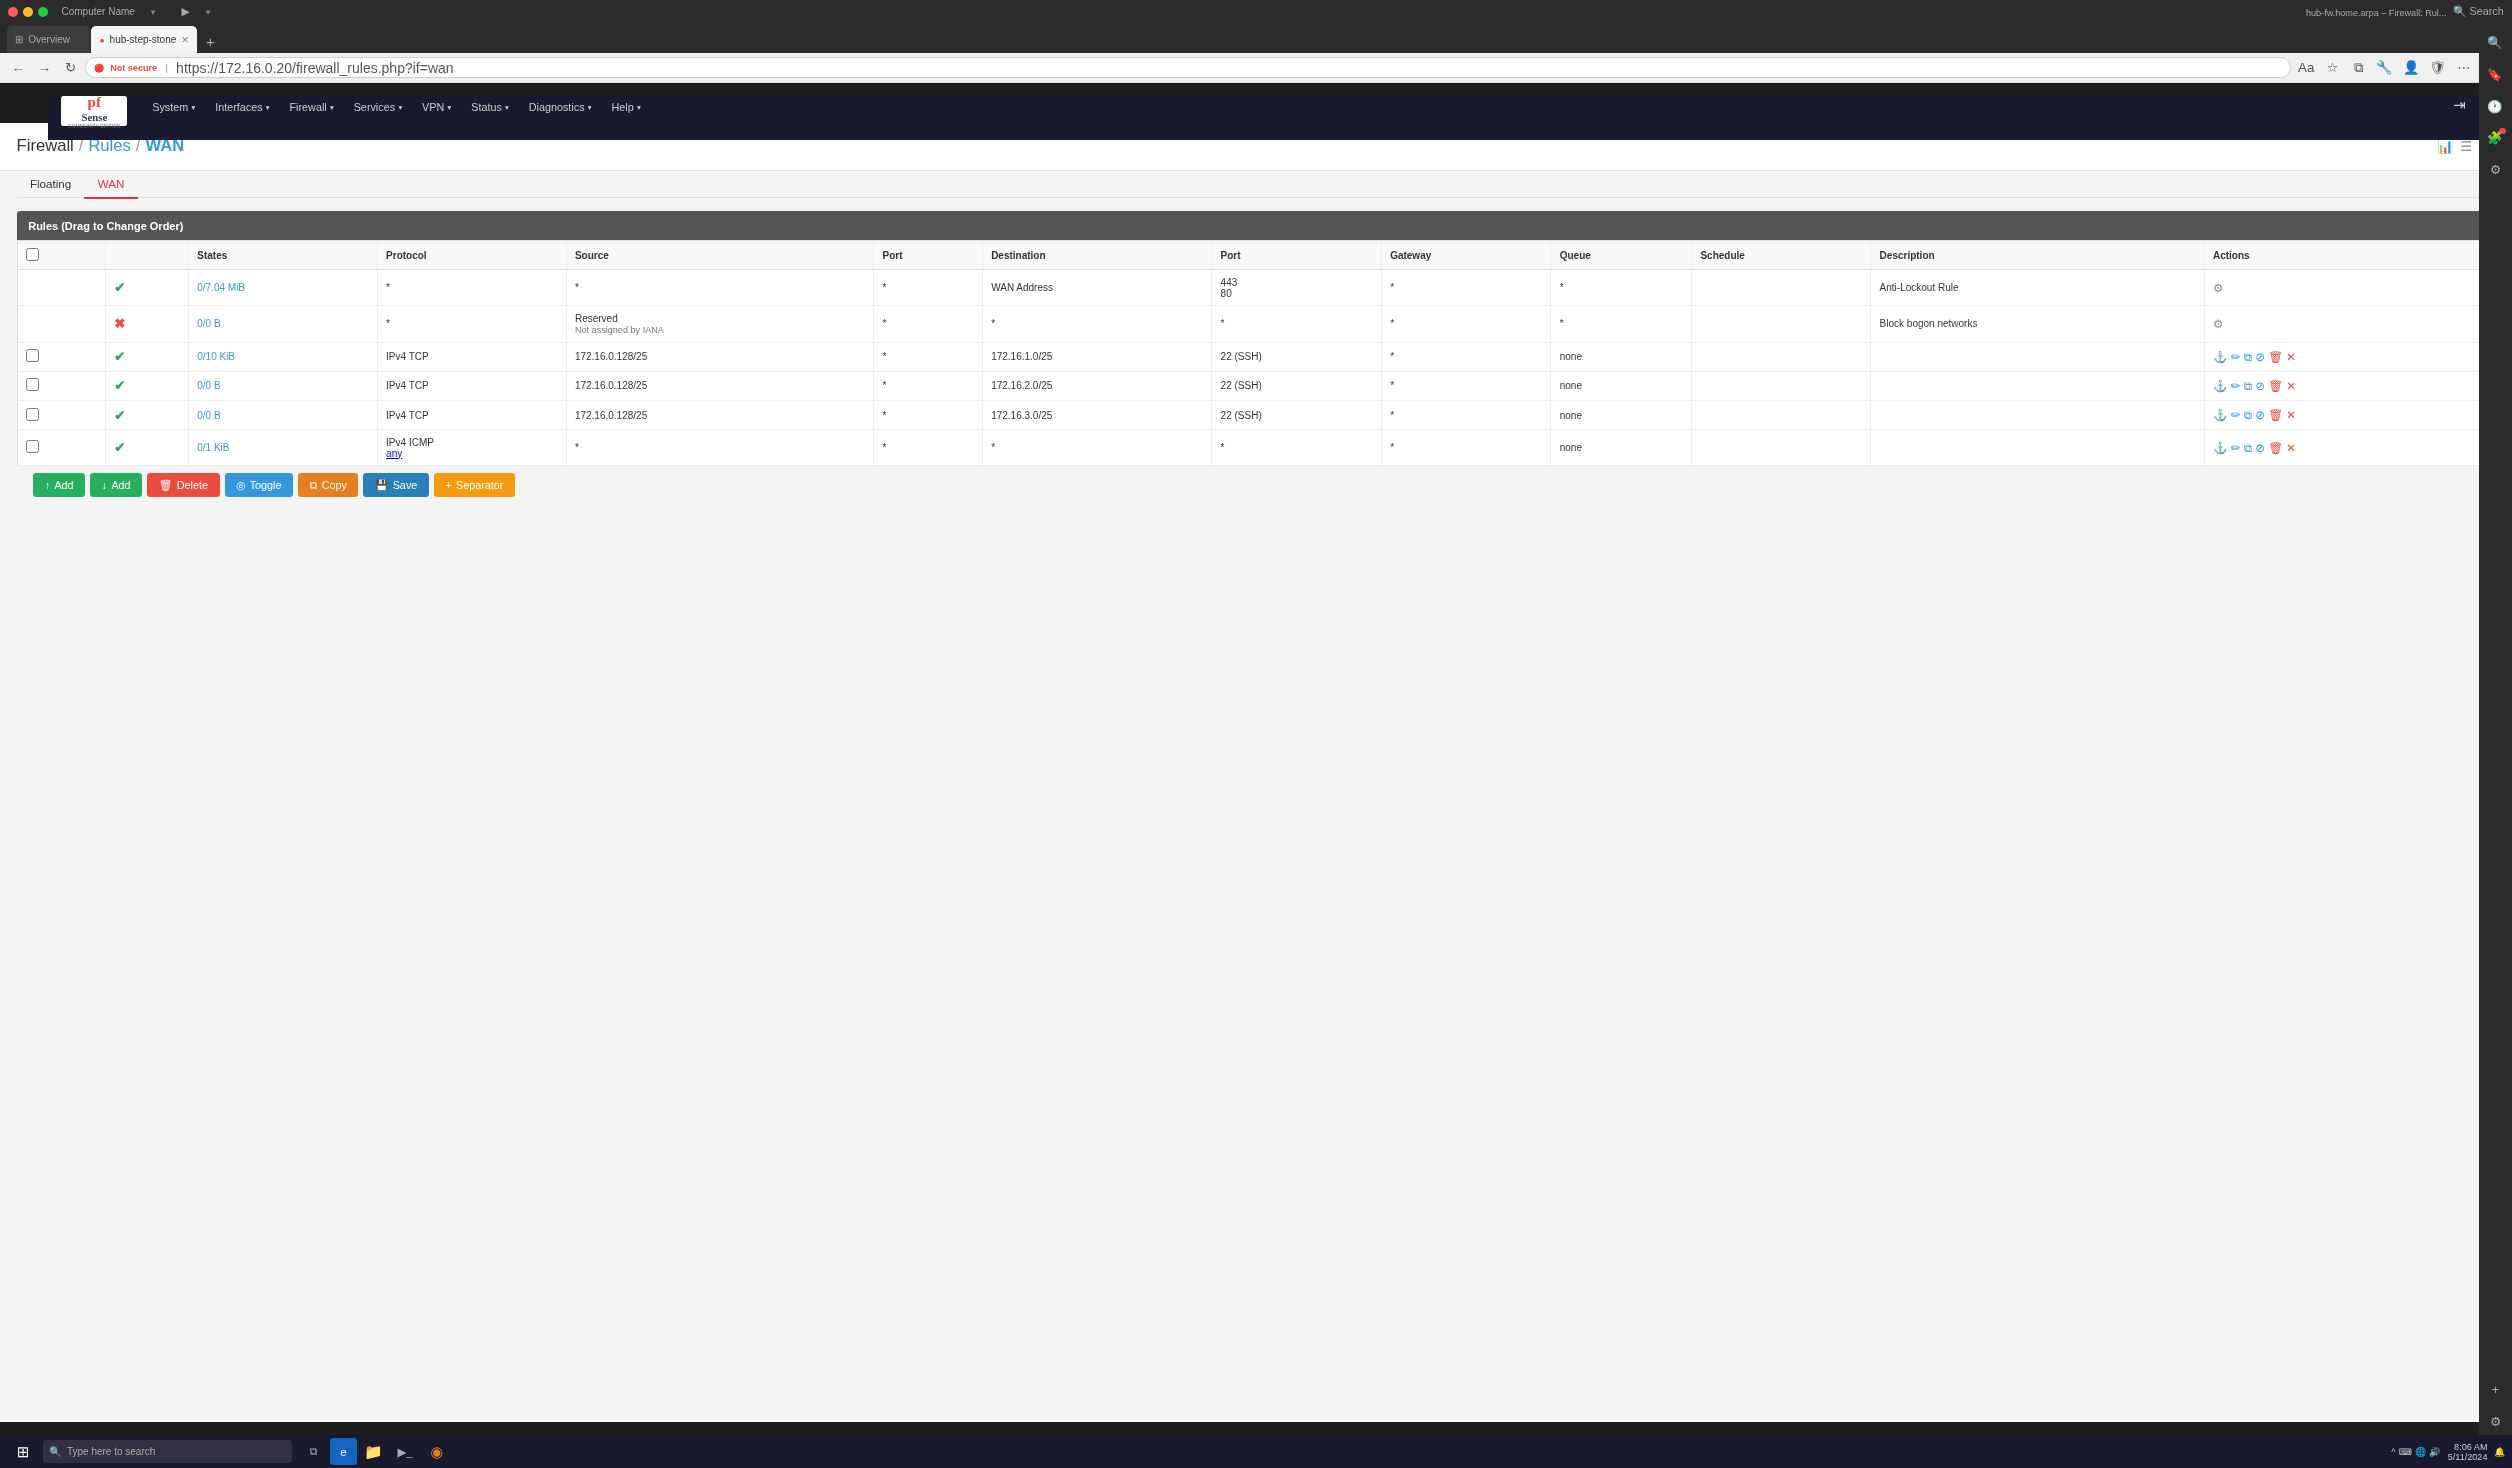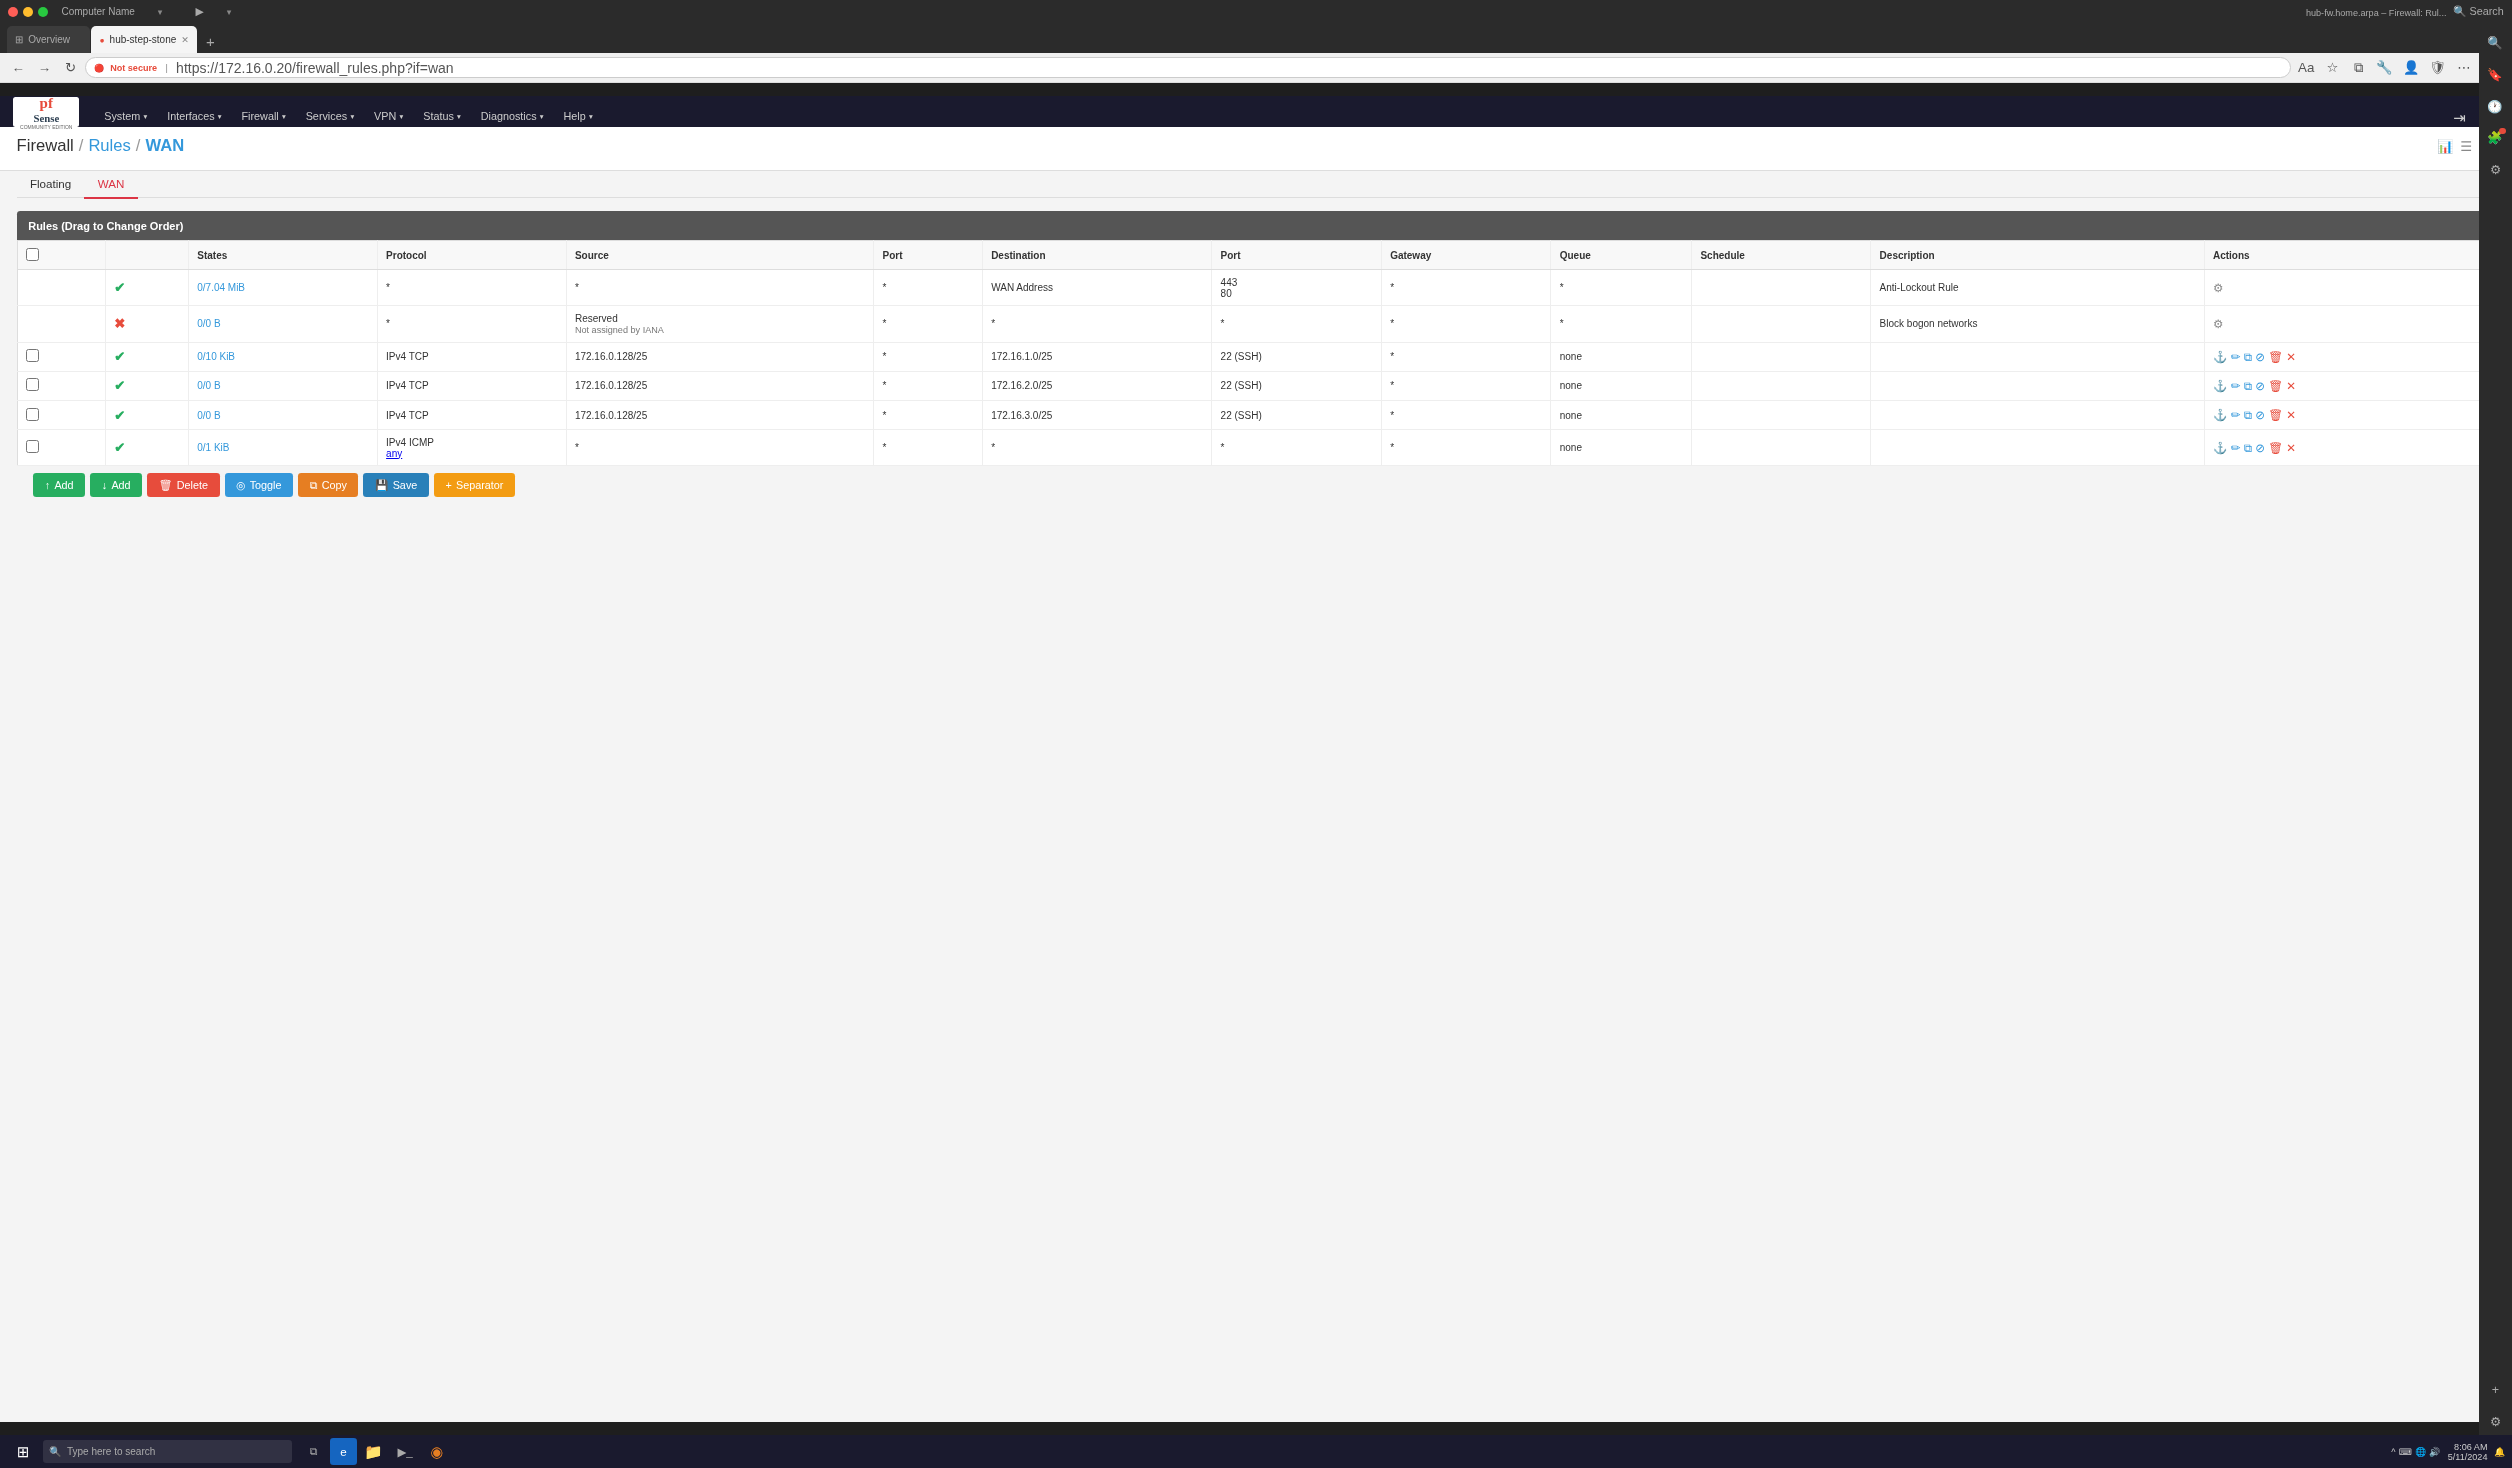--- a/index.html
+++ b/index.html
@@ -14,21 +14,21 @@
     .mac-max { background: #28c940; }
 
     
     .tabs-bar { height: 30px; background: #2b2b2b; display: flex; align-items: flex-end; padding-left: 6.6px; gap: 1.7px; }
     .tab { height: 26.6px; background: #3c3c3c; border-radius: 5px 5px 0 0; display: flex; align-items: center; padding: 0 8.3px; gap: 5px; color: #aaa; font-size: 10px; cursor: pointer; min-width: 83px; }
     .tab.active { background: #f5f5f5; color: #333; }
     .tab-close { font-size: 9.1px; color: #888; cursor: pointer; }
     .tab-add { width: 23px; height: 23px; display: flex; align-items: center; justify-content: center; color: #aaa; font-size: 15px; cursor: pointer; }
 
     
-    .navbar { height: 31px; background: #1a1a2e; display: flex; align-items: flex-end; padding: 0 13.3px; gap: 3.3px; flex-shrink: 0; }
+    .navbar { height: 44px; background: #1a1a2e; display: flex; align-items: flex-start; padding: 0 13.3px; gap: 3.3px; flex-shrink: 0; margin-left: 48px; }
     .navbar-brand { display: flex; align-items: center; gap: 6.6px; margin-right: 13.3px; }
     .brand-logo { width: 66px; height: 30px; background: white; border-radius: 2.5px; display: flex; align-items: center; justify-content: center; }
 
     .nav-item { color: #ccc; font-size: 10.8px; padding: 5px 8.3px; cursor: pointer; border-radius: 3.3px; display: flex; align-items: center; gap: 3.3px; }
     .nav-item .arrow { font-size: 7.5px; }
 
     .navbar-right { margin-left: auto; }
     .exit-btn { color: #ccc; font-size: 15px; cursor: pointer; }
 
     
@@ -101,21 +101,21 @@
   </style>
 </head>
 <body>
 
 <div class="mac-bar">
   <div class="mac-traffic">
     <div class="mac-dot mac-close"></div>
     <div class="mac-dot mac-min"></div>
     <div class="mac-dot mac-max"></div>
   </div>
-  <div style="display:flex; align-items:center; gap:23px; margin-left:6.6px;">
+  <div style="display:flex; align-items:center; gap:16px; margin-left:6.6px;">
     <span style="color:#aaa;font-size:10px;">Computer Name</span>
     <span style="color:#888;font-size:9.1px;">▾</span>
     <span style="color:#aaa;font-size:10.8px;margin-left:10px;">▶</span>
     <span style="color:#888;font-size:9.1px;">▾</span>
   </div>
   <div style="flex:1;text-align:right;">
     <span style="color:#aaa;font-size:9.1px;">hub-fw.home.arpa – Firewall: Rul...</span>
   </div>
   <div style="color:#aaa;font-size:10.8px;">🔍 Search</div>
 </div>

